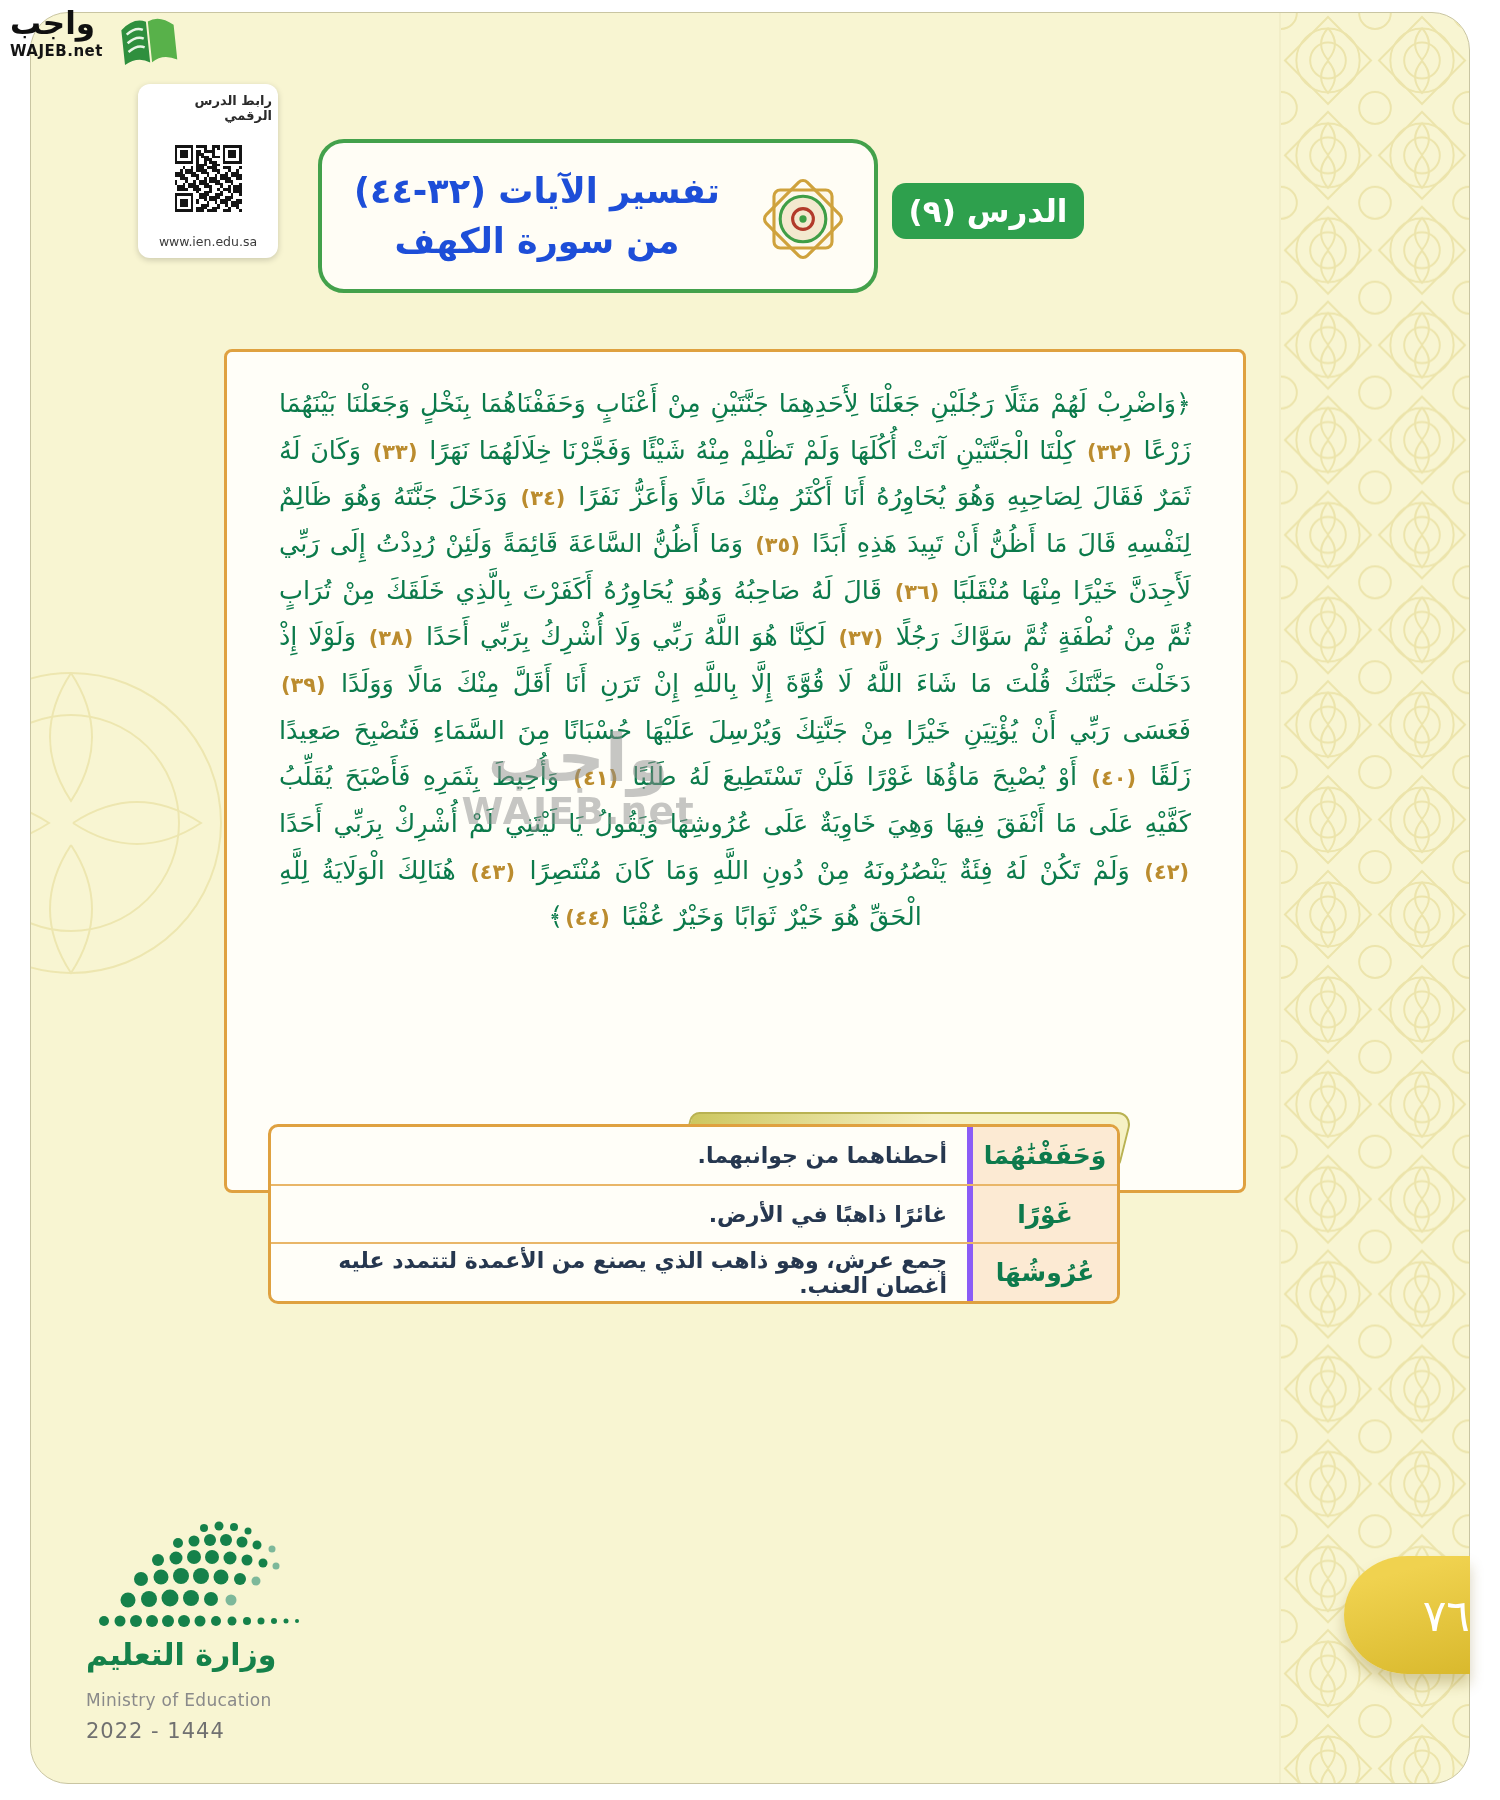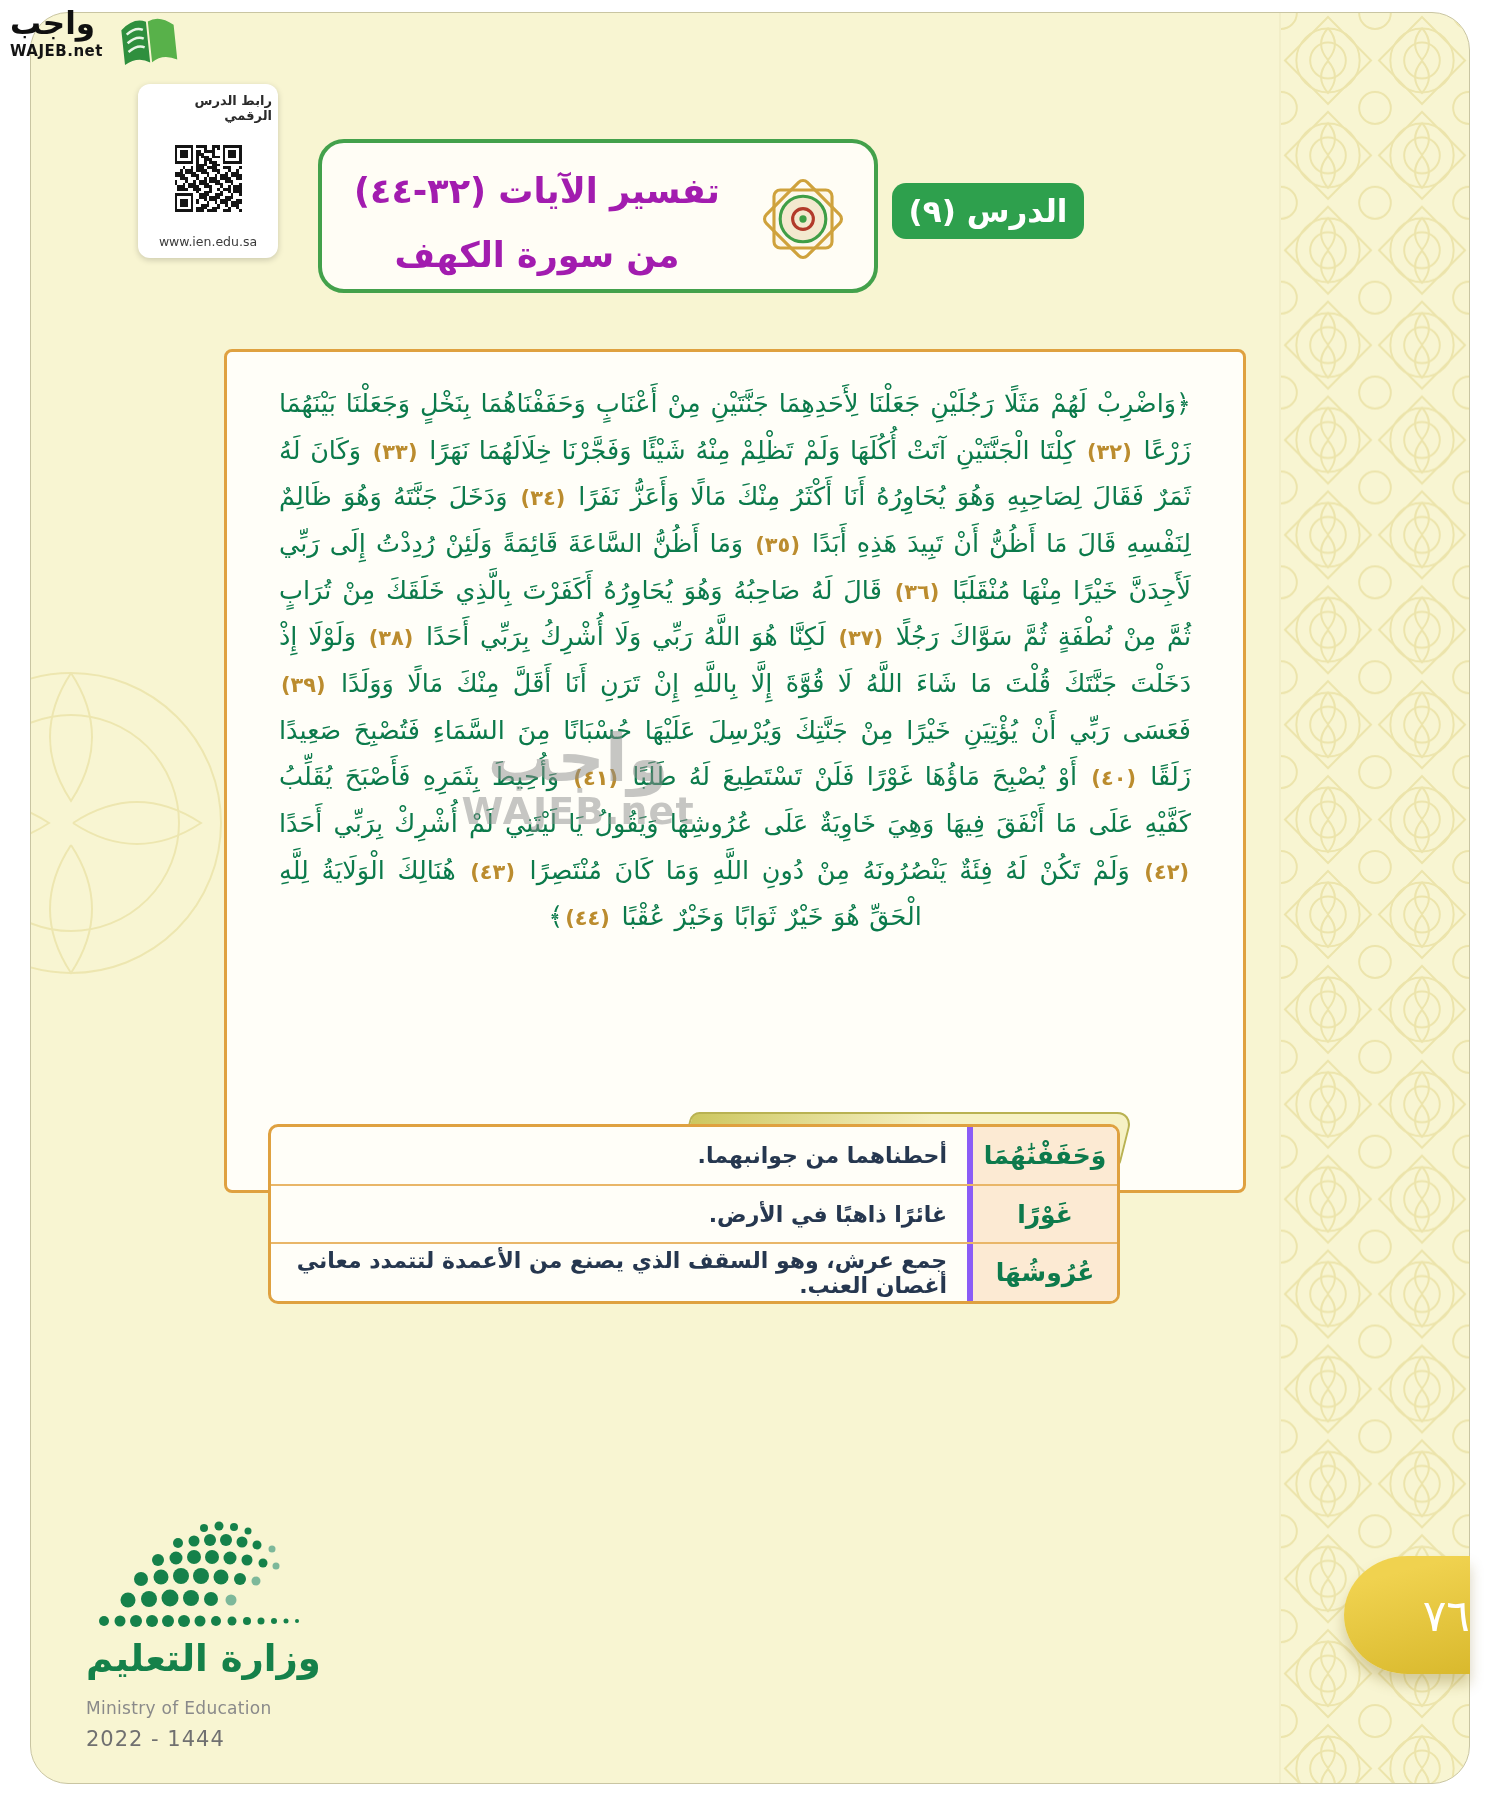--- a/index.html
+++ b/index.html
@@ -56,21 +56,21 @@
   .title-box {
     position:absolute; left:318px; top:139px; width:560px; height:154px;
     background:#fffdf5; border:4px solid #43a14b; border-radius:26px; z-index:5;
   }
   .ornament { position:absolute; right:14px; top:19px; width:114px; height:114px; }
   .title-lines {
     position:absolute; left:16px; right:138px; top:0; height:100%;
     display:flex; flex-direction:column; justify-content:center; gap:10px;
     text-align:center; direction:rtl;
   }
-  .title-l1, .title-l2 { font-size:35px; font-weight:bold; color:#a21caf;margin-top:14px; }
+  .title-l1, .title-l2 { font-size:35px; font-weight:bold; color:#1d4ed8; }
 
   
   .quran-box {
     position:absolute; left:224px; top:349px; width:1022px; height:844px;
     background:#fffef8; border:3px solid #dfa140; border-radius:8px;
     padding:28px 52px; overflow:hidden; z-index:4;
   }
   .quran-text {
     direction:rtl; text-align:justify; text-align-last:center;
     font-size:25.5px; line-height:1.83; color:#0b7a4b; word-spacing:1.5px;
@@ -110,21 +110,21 @@
     display:flex; align-items:center; justify-content:center;
     font-size:25px; font-weight:bold; color:#0d7a4c;
   }
   .meaning-cell {
     flex:1; display:flex; align-items:center; padding:0 20px;
     font-size:22px; font-weight:bold; color:#26374f;
   }
 
   
   .ministry { position:absolute; left:86px; top:1516px; width:290px; z-index:4; }
-  .moe-ar { font-size:37px; font-weight:bold; color:#15814a; margin-top:2px; }
+  .moe-ar { font-size:30px; font-weight:bold; color:#15814a; margin-top:2px; }
   .moe-en { font-size:17px; color:#8a8a8a; margin-top:18px; letter-spacing:.3px; }
   .moe-years { font-size:21px; color:#707070; margin-top:9px; letter-spacing:1px; direction:ltr; }
 
   .page-tab {
     position:absolute; right:30px; top:1556px; width:126px; height:118px;
     background:linear-gradient(165deg,#f0d24f 20%,#d9b92d);
     border-radius:70px 0 0 70px / 65px 0 0 65px;
     box-shadow:0 10px 14px rgba(120,95,10,.28);
     display:flex; align-items:center; justify-content:flex-end;
     color:#ffffff; font-size:44px; font-weight:normal; z-index:5;
@@ -477,21 +477,21 @@
     <div class="m-row">
       <div class="word-cell">وَحَفَفْنَٰهُمَا</div>
       <div class="meaning-cell">أحطناهما من جوانبهما.</div>
     </div>
     <div class="m-row">
       <div class="word-cell">غَوْرًا</div>
       <div class="meaning-cell">غائرًا ذاهبًا في الأرض.</div>
     </div>
     <div class="m-row">
       <div class="word-cell">عُرُوشُهَا</div>
-      <div class="meaning-cell">جمع عرش، وهو السقف الذي يصنع من الأعمدة لتتمدد معاني أغصان العنب.</div>
+      <div class="meaning-cell">جمع عرش، وهو ذاهب الذي يصنع من الأعمدة لتتمدد عليه أغصان العنب.</div>
     </div>
   </div>
 
   <div class="ministry">
     <svg width="250" height="115" viewBox="0 0 250 115">
       <g fill="#15814a">
         <circle cx="118" cy="12" r="4"></circle>
           <circle cx="133" cy="10" r="4.5"></circle>
           <circle cx="148" cy="11" r="4"></circle>
           <circle cx="162" cy="15" r="3.5"></circle>

